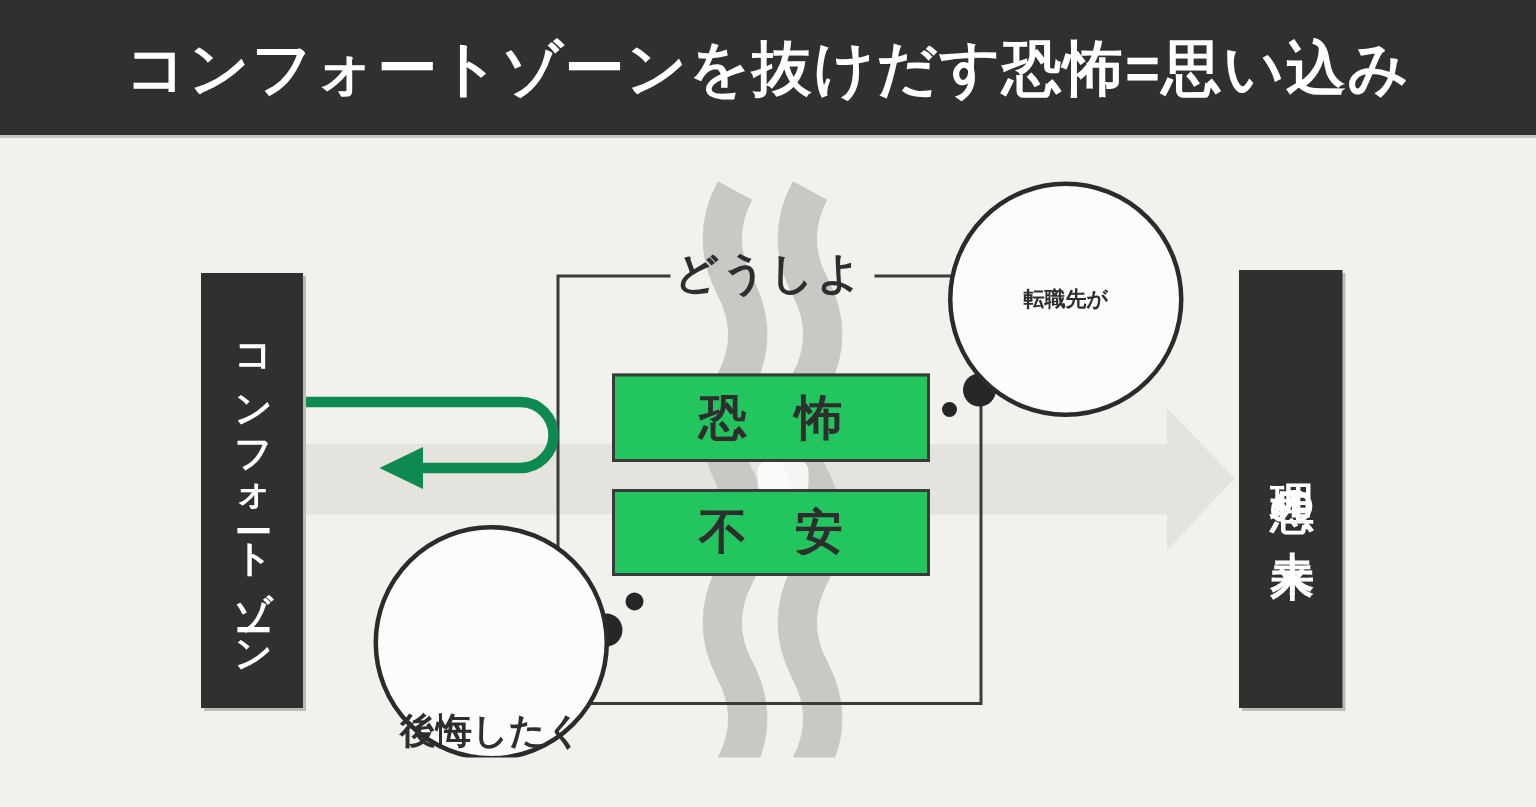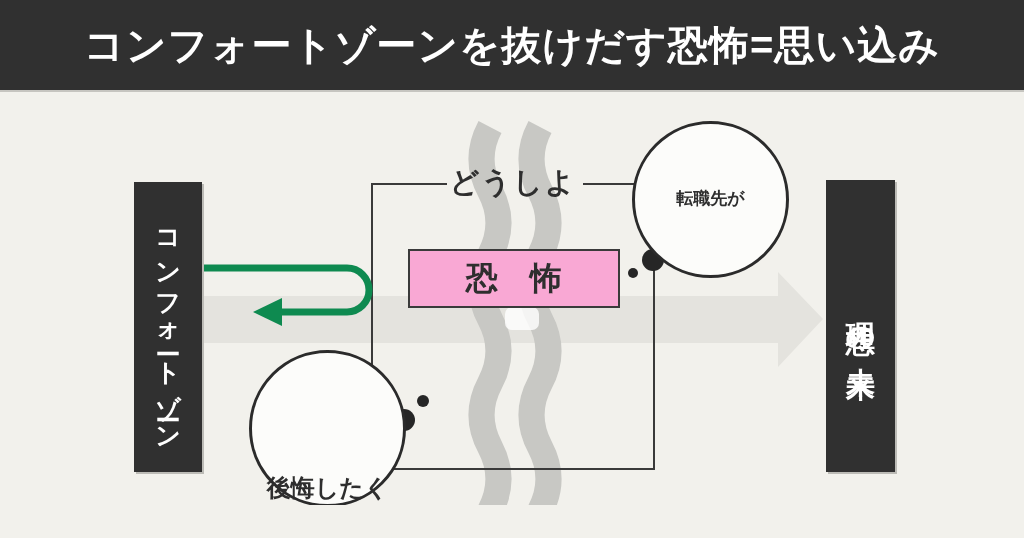--- a/index.html
+++ b/index.html
@@ -72,21 +72,21 @@
     color: #2e2e2e;
     letter-spacing: 2px;
     white-space: nowrap;
     z-index: 2;
   }
   
   .mint-box {
     position: absolute;
     left: 408px;
     width: 212px;
-    background: #f9a8d4;
+    background: #22c55e;
     border: 2px solid #3a3a3a;
     display: flex;
     align-items: center;
     justify-content: center;
     z-index: 2;
   }
   .mint-box .mint-text {
     font-size: 32px;
     font-weight: bold;
     color: #2e2e2e;
@@ -109,21 +109,21 @@
     justify-content: center;
     text-align: center;
     z-index: 3;
   }
   .bubble .bubble-line {
     font-weight: bold;
     color: #2e2e2e;
     white-space: nowrap;
   }
   .bubble-top    { left: 632px; top: 121px; }
-  .bubble-top .bubble-line    { font-size: 17px; line-height: 1.32; }
+  .bubble-top .bubble-line    { font-size: 14px; line-height: 1.32; }
   .bubble-bottom { left: 249px; top: 350px; justify-content: flex-end; }
   .bubble-bottom .bubble-line { font-size: 24px; line-height: 1.35; }
 </style>
 </head>
 <body>
 
 <div class="stage">
 
   <div class="header">
     <h1>コンフォートゾーンを抜けだす恐怖=思い込み</h1>
@@ -155,20 +155,23 @@
 
   <div class="zone-panel zone-future">
     <span class="v-text">理想の未来</span>
   </div>
 
   <div class="frame-label">どうしよ</div>
 
   <div class="mint-box mint-fear">
     <span class="mint-text">恐怖</span>
   </div>
+  <div class="mint-box mint-anxiety">
+    <span class="mint-text">不安</span>
+  </div>
 
   <div class="bubble bubble-top">
     <div class="bubble-line">転職先が</div>
   </div>
 
   <div class="bubble bubble-bottom">
     <div class="bubble-line">後悔したく</div>
   </div>
 
 </div>

